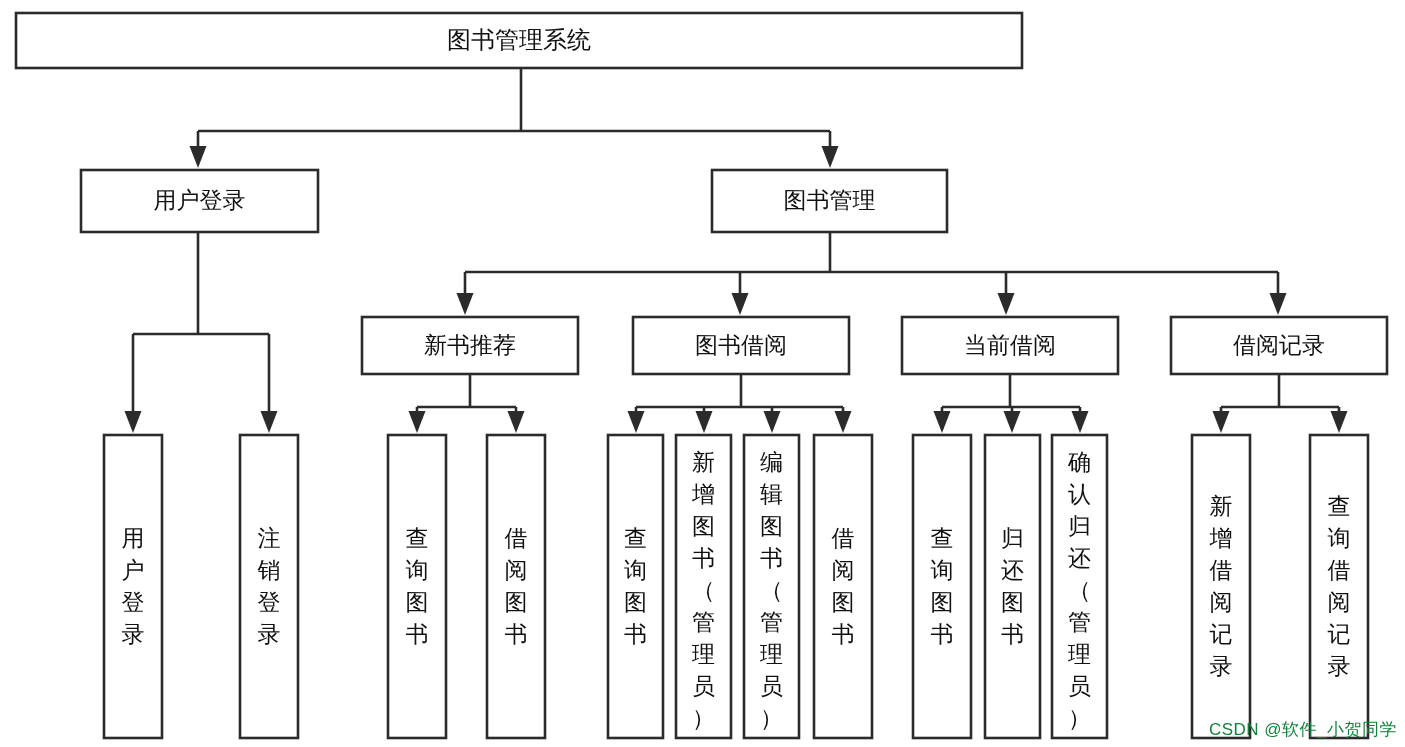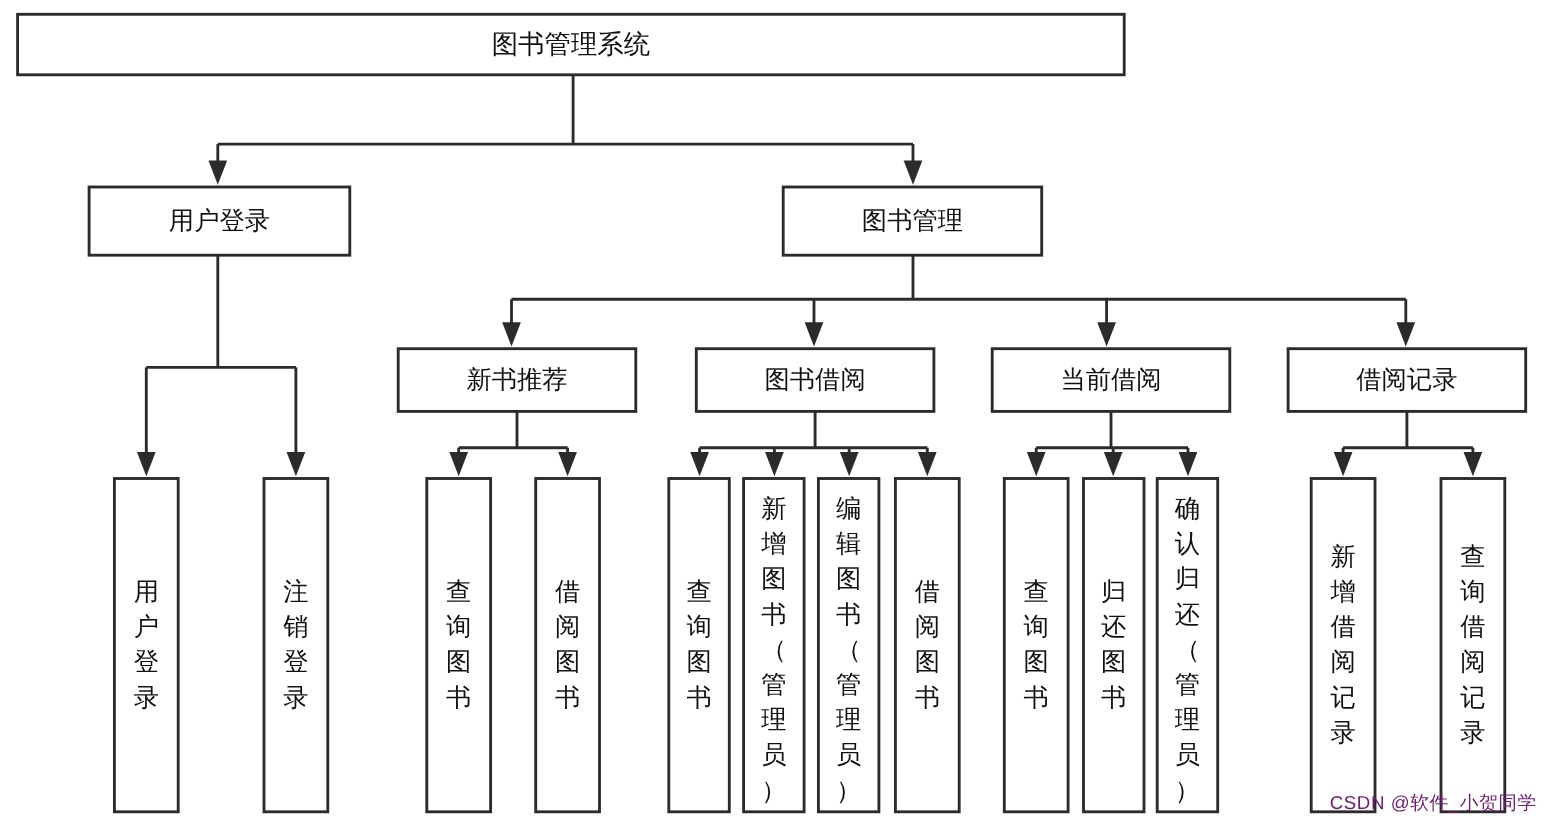--- a/index.html
+++ b/index.html
@@ -53,21 +53,21 @@
   .arrow-head {
     fill: #2b2b2b;
     stroke: none;
   }
   .watermark {
     position: absolute;
     right: 8px;
     bottom: 6px;
     font-family: "Liberation Sans", "DejaVu Sans", sans-serif;
     font-size: 17px;
-    color: #701a75;
+    color: #15803d;
     letter-spacing: 0.5px;
     white-space: nowrap;
     pointer-events: none;
   }
 </style>
 </head>
 <body>
 
 <div id="diagram-root">
   <svg id="flowchart" viewBox="0 0 1405 747" xmlns="http://www.w3.org/2000/svg">

